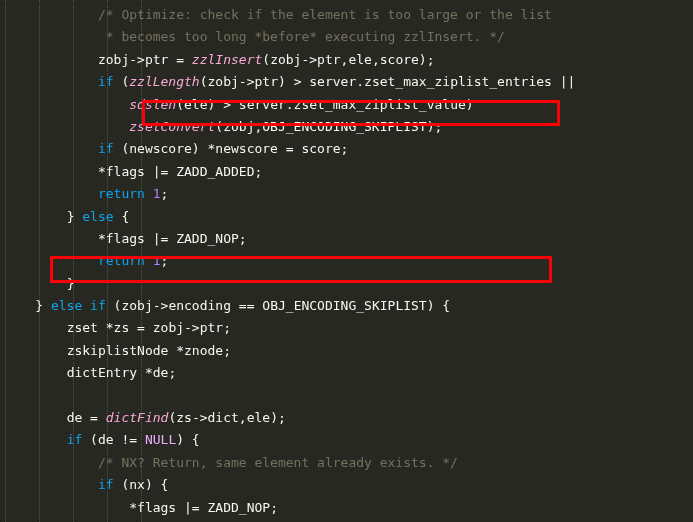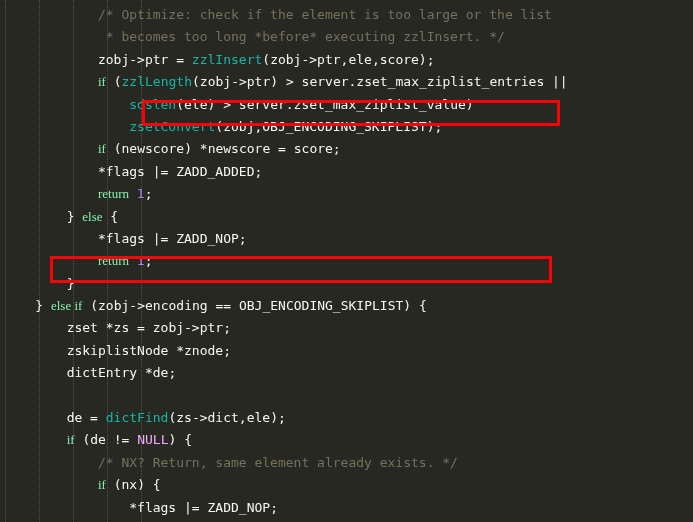--- a/index.html
+++ b/index.html
@@ -40,22 +40,22 @@
     width: 693px;
     white-space: pre;
   }
   .line {
     height: 22.4px;
     white-space: pre;
     padding-left: 4px;
   }
   
   .t-plain   { color: #f8f8f2; }
-  .t-kw      { color: #86efac; font-family: Liberation Serif, serif; }
-  .t-fn      { color: #14b8a6; }
+  .t-kw      { color: #0ea5e9; }
+  .t-fn      { color: #f9a8d4; font-style: italic; }
   .t-num     { color: #ae81ff; }
   .t-const   { color: #f0abfc; }
   .t-comment { color: #75715e; }
   .t-op      { color: #f8f8f2; }
   .t-punct   { color: #f8f8f2; }
   
   .annot-box {
     position: absolute;
     border: 3px solid #fb0007;
     box-sizing: border-box;

